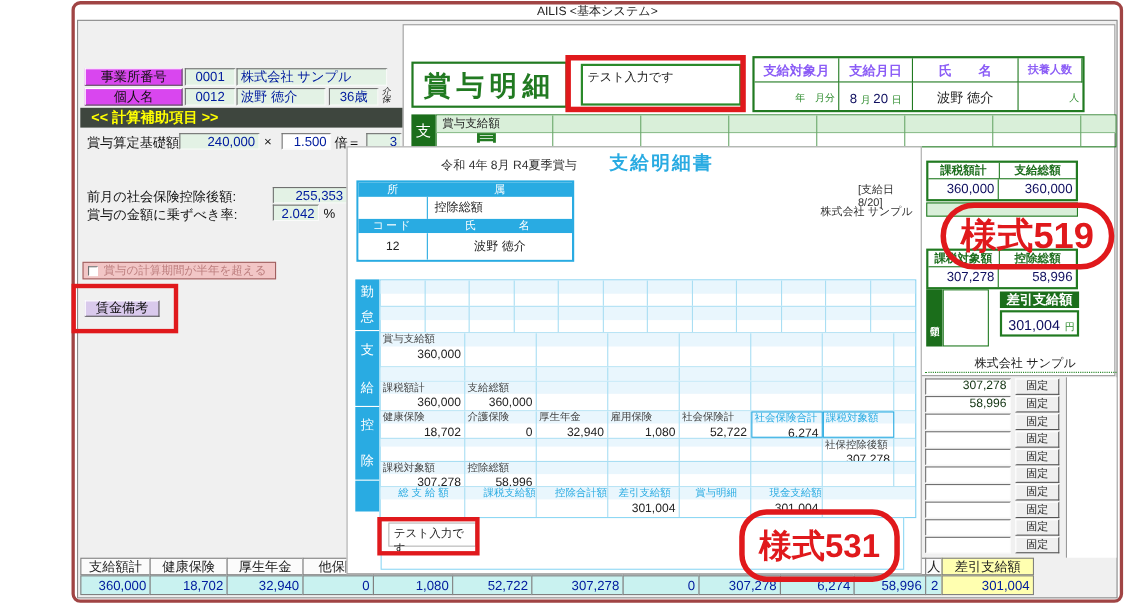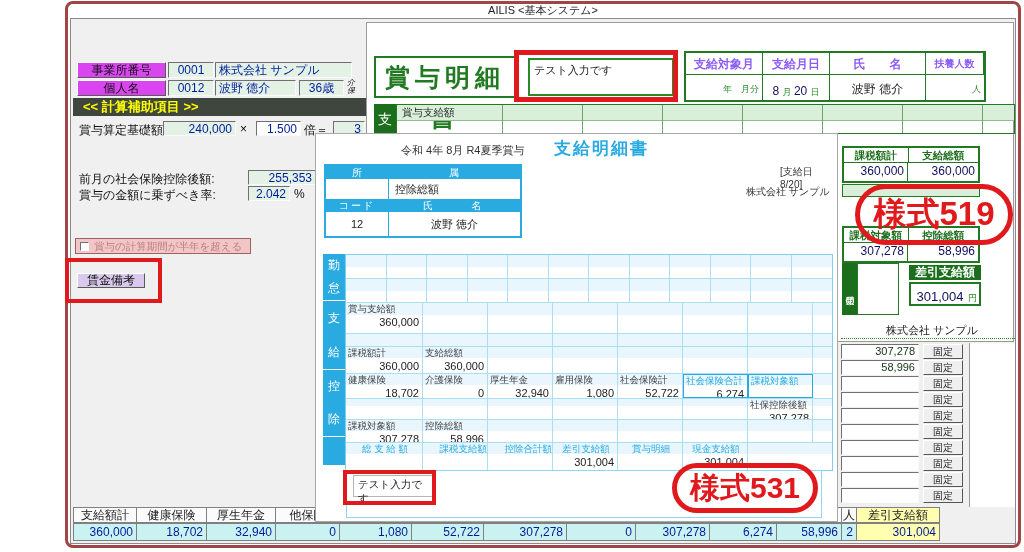--- a/index.html
+++ b/index.html
@@ -435,29 +435,29 @@
           </div>
           <div class="gcell">
             <div class="glab" style="color: rgb(41, 171, 226); text-align: center; font-size: 9.5px;">差引支給額</div>
             <div class="gval">301,004</div>
           </div>
           <div class="gcell">
             <div class="glab" style="color: rgb(41, 171, 226); text-align: center; font-size: 9.5px;">賞与明細</div>
             <div class="gval"></div>
           </div>
           <div class="gcell">
-            <div class="glab" style="color: rgb(41, 171, 226); text-align: center; font-size: 9.5px;">現金支給額</div>
+            <div class="glab" style="color: rgb(41, 171, 226); text-align: right; font-size: 9.5px;">現金支給額</div>
             <div class="gval">301,004</div>
           </div>
           <div class="gcell"></div>
         </div>
       </div>
 
     <div class="abs note531"></div>
     <div class="abs note531-in">テスト入力です</div>
   </div>
 
   <div class="abs ann" style="left:65px;top:258px;width:97px;height:45px;border-width:4px;"></div>
   <div class="abs ann" style="left:514px;top:50px;width:164px;height:52px;border-width:5px;"></div>
   <div class="abs ann ann-txt" style="left:855px;top:184px;width:158px;height:61px;border-width:5px;border-radius:31px;font-size:33px;">様式519</div>
   <div class="abs ann" style="left:343px;top:470px;width:93px;height:35px;border-width:4px;"></div>
-  <div class="abs ann ann-txt" style="left:672px;top:463px;width:146px;height:50px;border-width:5px;border-radius:25px;font-size:30px;">様式531</div>
+  <div class="abs ann ann-txt" style="left:672px;top:463px;width:146px;height:66px;border-width:5px;border-radius:25px;font-size:30px;">様式531</div>
 </div>
 
 </body></html>

